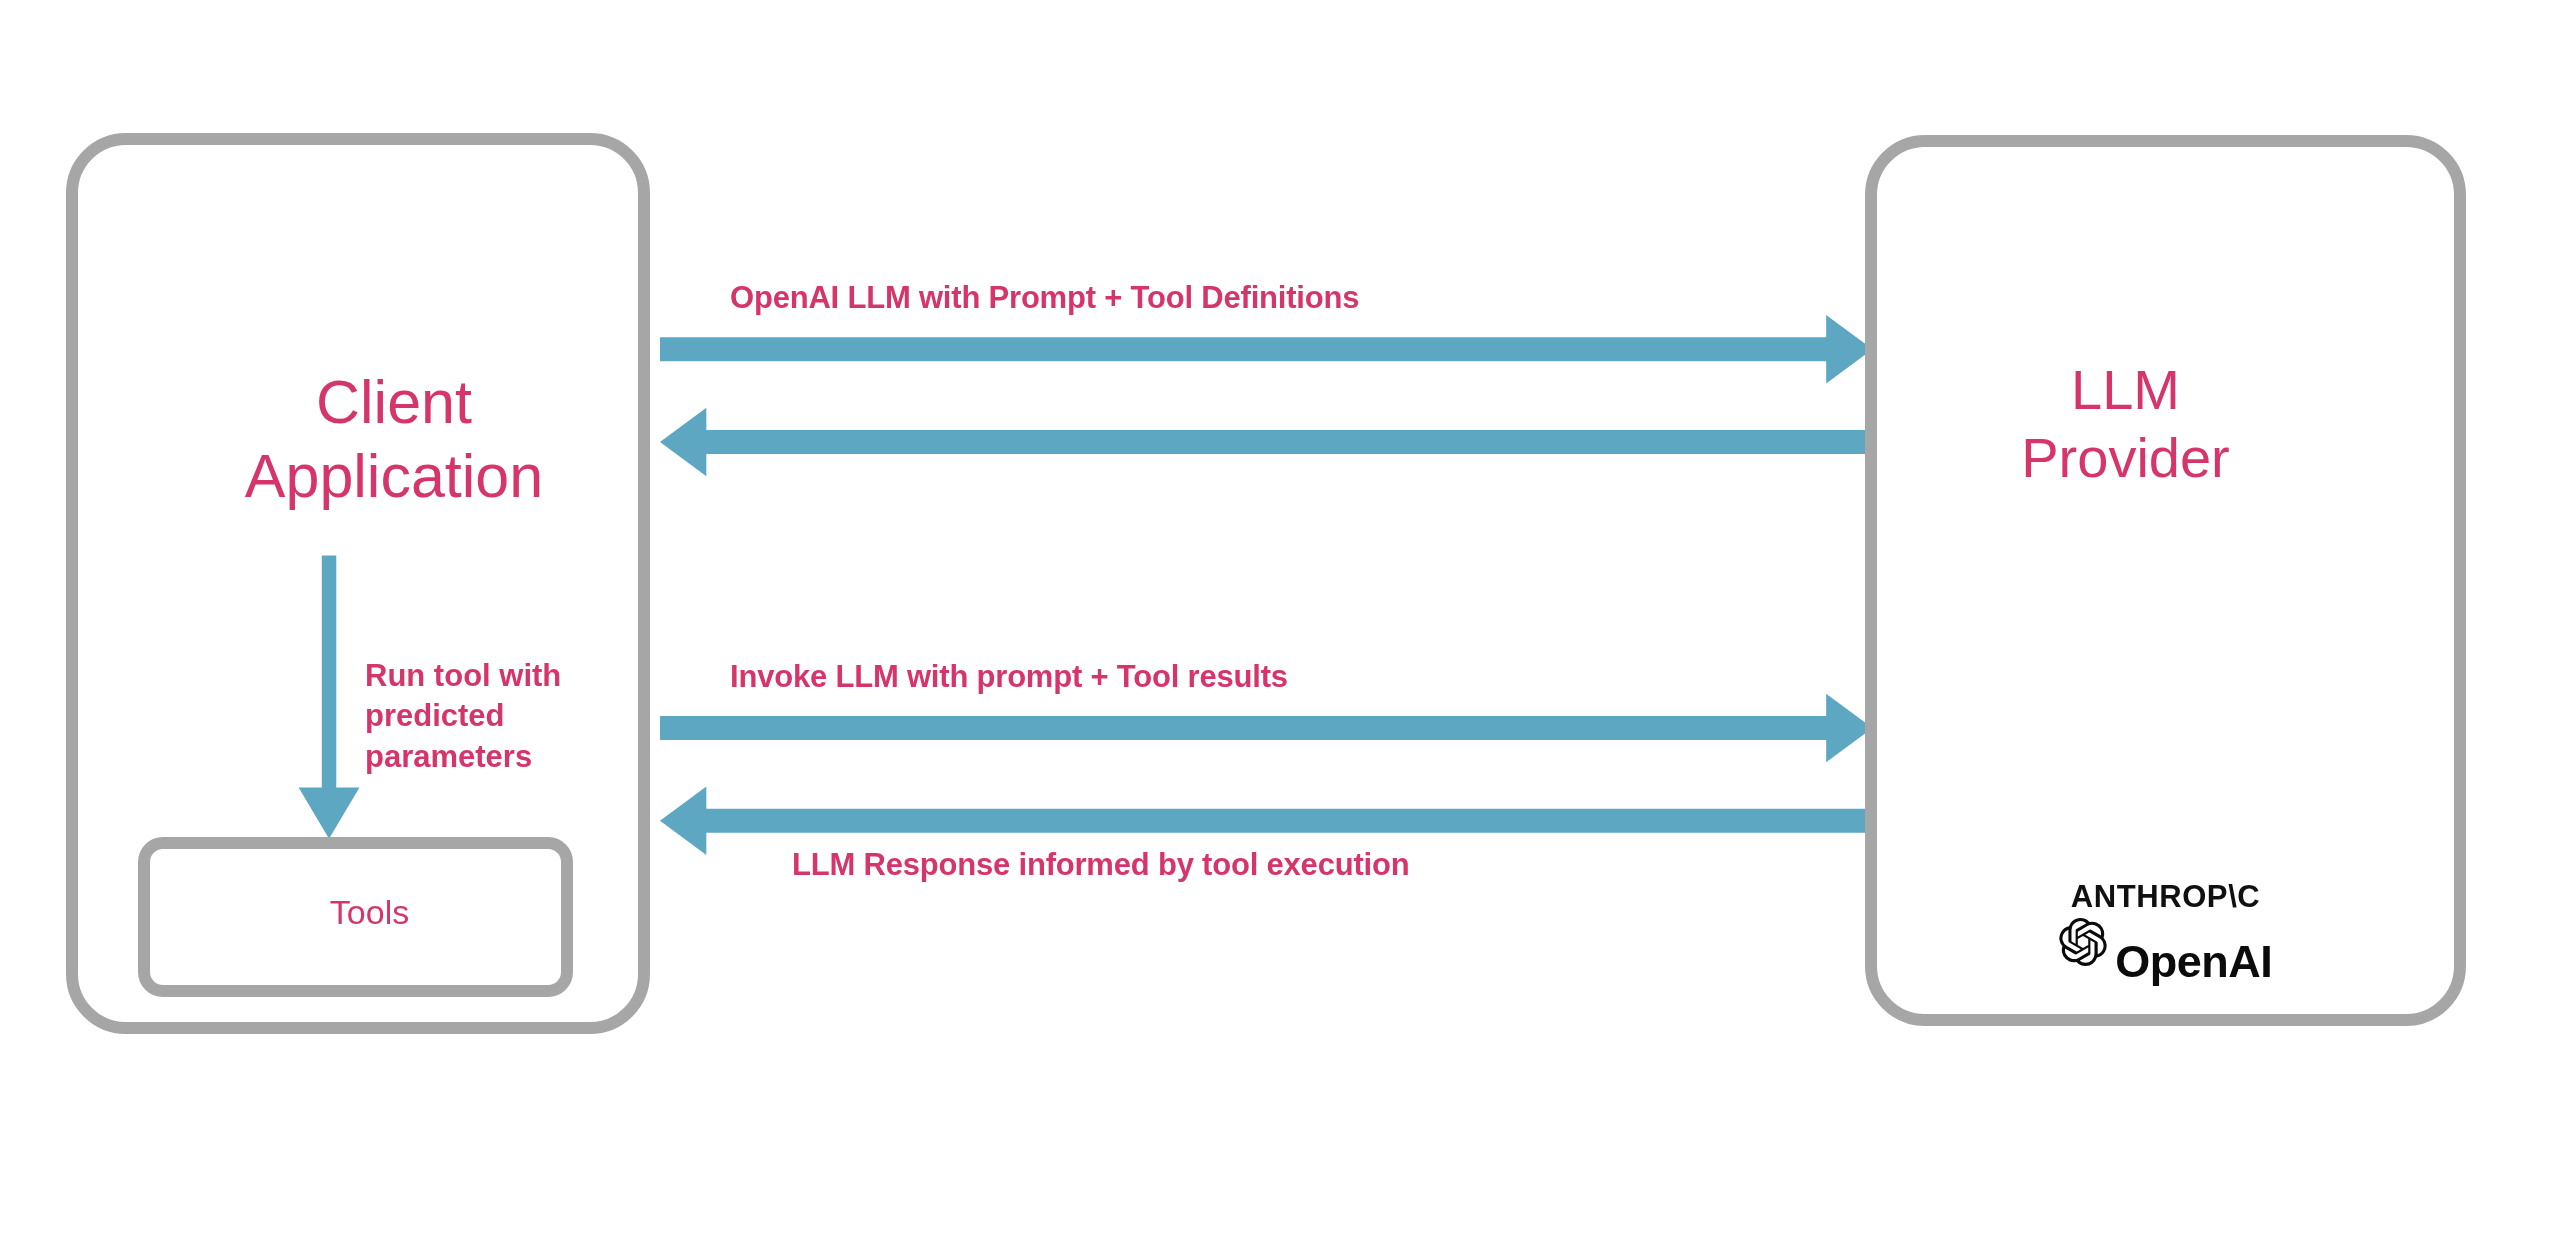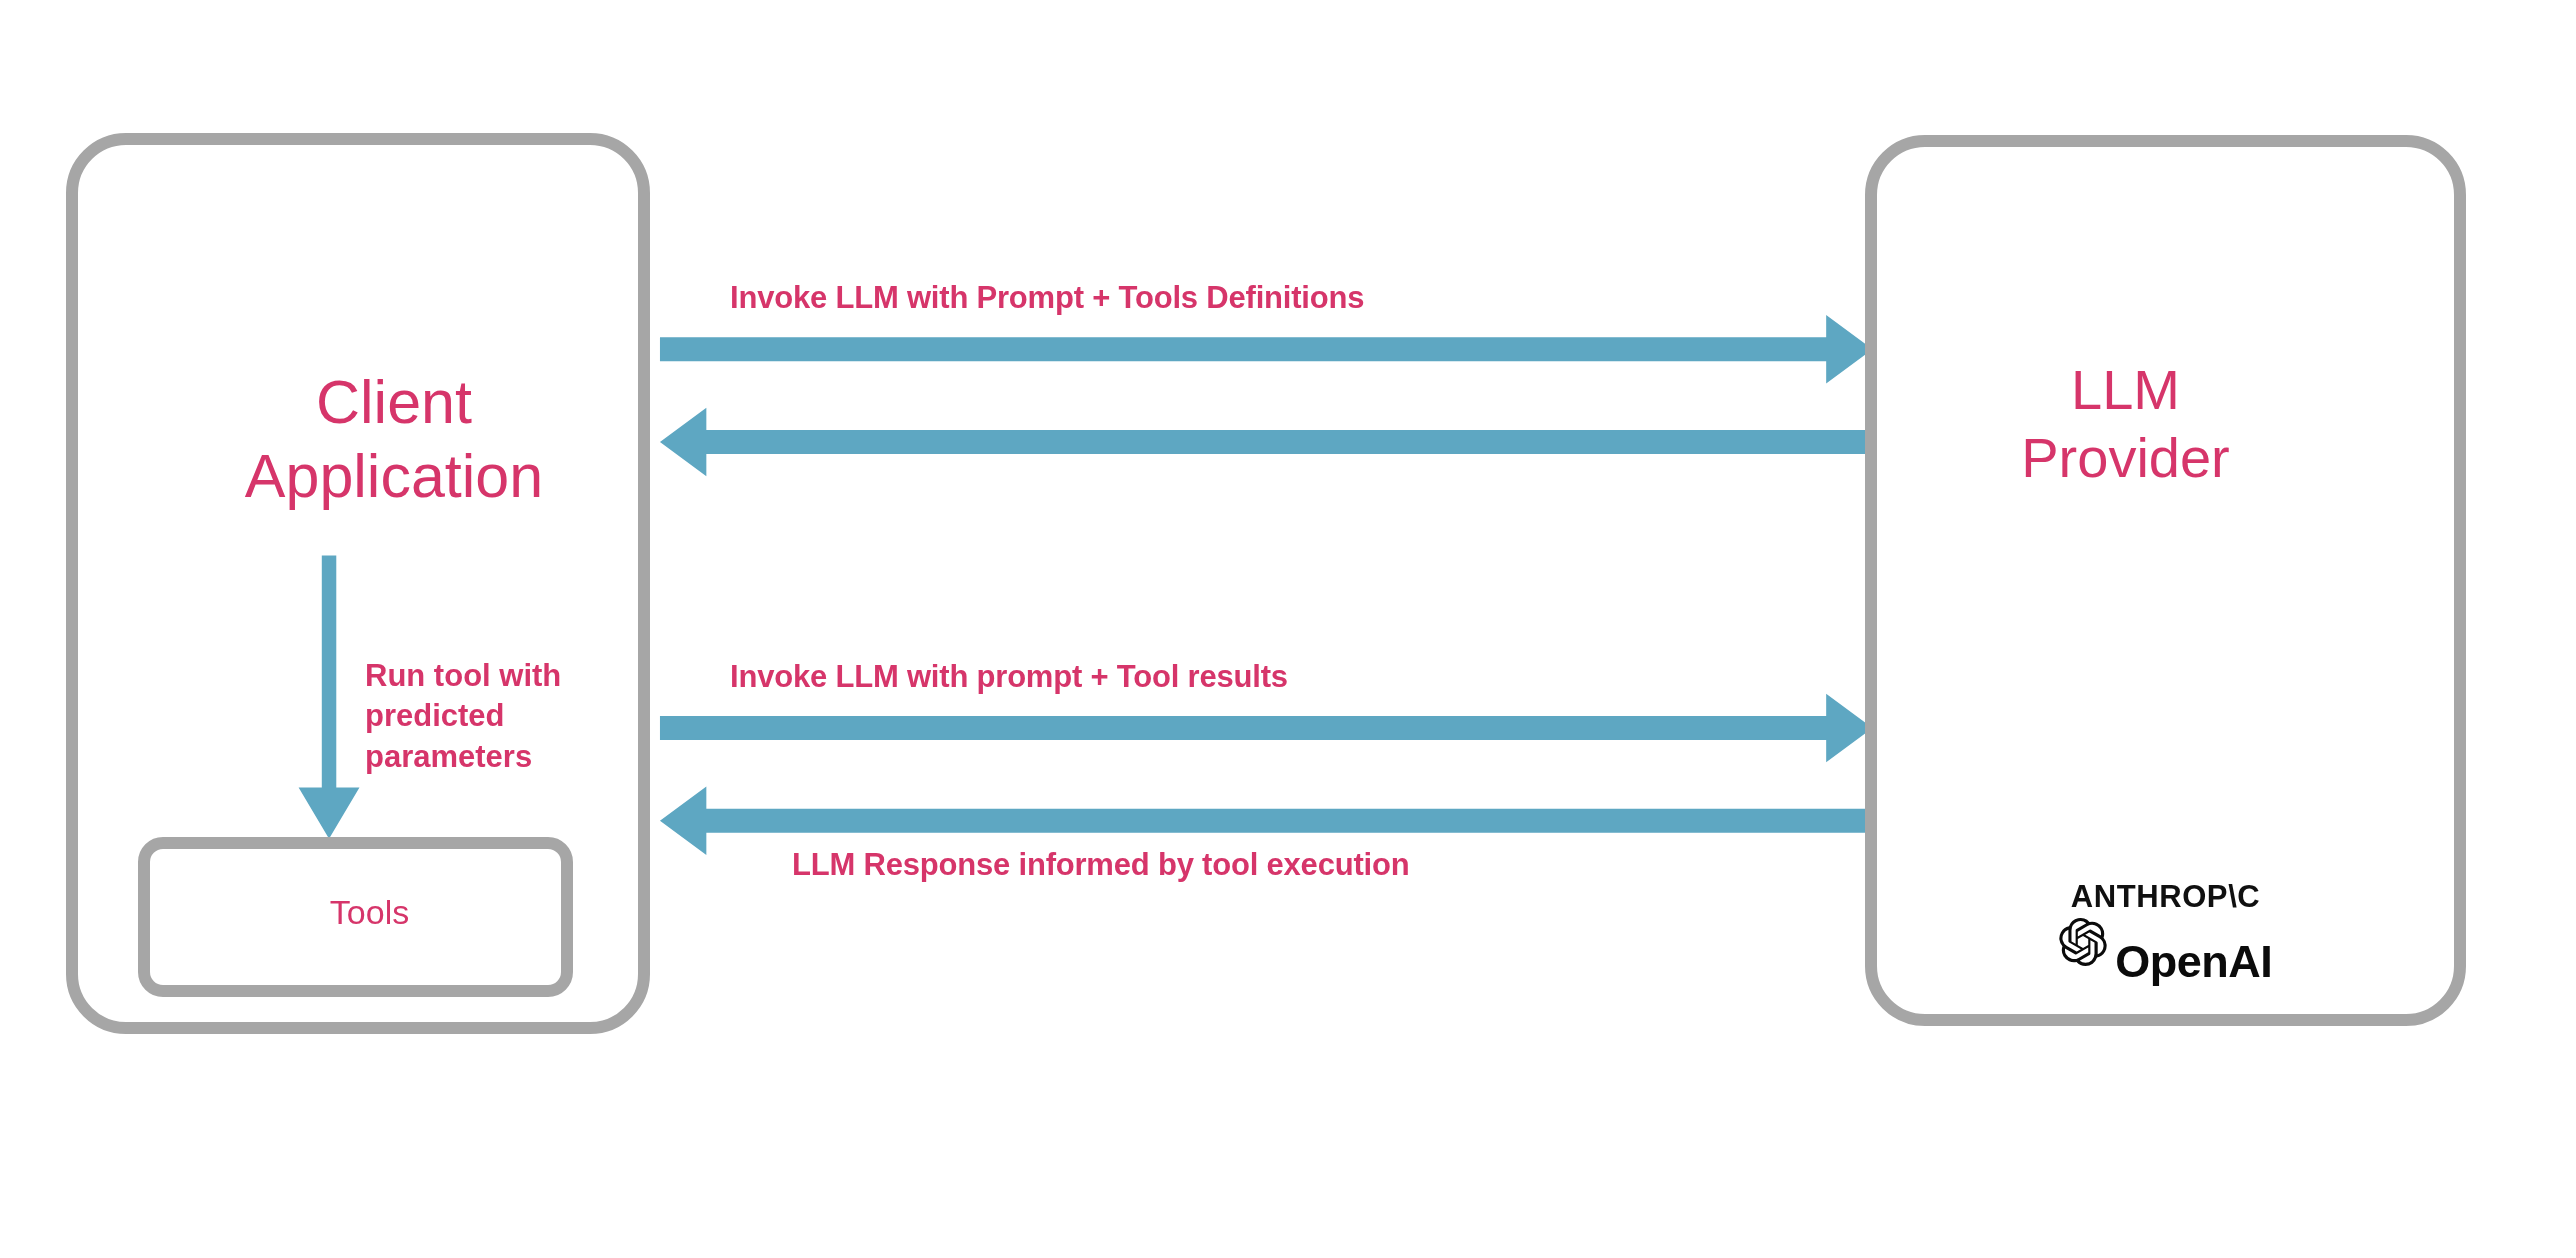--- a/index.html
+++ b/index.html
@@ -189,18 +189,18 @@
 
   <div id="openai-mark">
     <span style="display:inline-flex;">
       <svg width="48" height="48" viewBox="0 0 24 24" aria-hidden="true">
         <path fill="#0b0b0b" d="M22.282 9.821a5.985 5.985 0 0 0-.516-4.91 6.046 6.046 0 0 0-6.51-2.9A6.065 6.065 0 0 0 4.981 4.18a5.985 5.985 0 0 0-3.998 2.9 6.046 6.046 0 0 0 .743 7.097 5.98 5.98 0 0 0 .51 4.911 6.051 6.051 0 0 0 6.515 2.9A5.985 5.985 0 0 0 13.26 24a6.056 6.056 0 0 0 5.772-4.206 5.99 5.99 0 0 0 3.997-2.9 6.056 6.056 0 0 0-.747-7.073zM13.26 22.43a4.476 4.476 0 0 1-2.876-1.04l.141-.081 4.779-2.758a.795.795 0 0 0 .392-.681v-6.737l2.02 1.168a.071.071 0 0 1 .038.052v5.583a4.504 4.504 0 0 1-4.494 4.494zM3.6 18.304a4.47 4.47 0 0 1-.535-3.014l.142.085 4.783 2.759a.771.771 0 0 0 .78 0l5.843-3.369v2.332a.08.08 0 0 1-.033.062L9.74 19.95a4.5 4.5 0 0 1-6.14-1.646zM2.34 7.896a4.485 4.485 0 0 1 2.366-1.973V11.6a.766.766 0 0 0 .388.677l5.815 3.355-2.02 1.168a.076.076 0 0 1-.071 0l-4.83-2.786A4.504 4.504 0 0 1 2.34 7.872zm16.597 3.855l-5.833-3.387L15.119 7.2a.076.076 0 0 1 .071 0l4.83 2.791a4.494 4.494 0 0 1-.676 8.105v-5.678a.79.79 0 0 0-.407-.667zm2.01-3.023l-.141-.085-4.774-2.782a.776.776 0 0 0-.785 0L9.409 9.23V6.897a.066.066 0 0 1 .028-.061l4.83-2.787a4.5 4.5 0 0 1 6.68 4.66zM8.307 12.863l-2.02-1.164a.08.08 0 0 1-.038-.057V6.075a4.5 4.5 0 0 1 7.375-3.453l-.142.08L8.704 5.46a.795.795 0 0 0-.393.681zm1.097-2.365l2.602-1.5 2.607 1.5v2.999l-2.597 1.5-2.607-1.5z"></path>
       </svg>
     </span>
     <span id="openai-wordmark">OpenAI</span>
   </div>
 
-  <div class="arrow-label" id="label-invoke-1">Invoke LLM with Prompt + Tools Definitions</div>
+  <div class="arrow-label" id="label-invoke-1">OpenAI LLM with Prompt + Tool Definitions</div>
   <div class="arrow-label" id="label-invoke-2">Invoke LLM with prompt + Tool results</div>
   <div class="arrow-label" id="label-response-2">LLM Response informed by tool execution</div>
 
 </div>
 
 
 </body></html>

